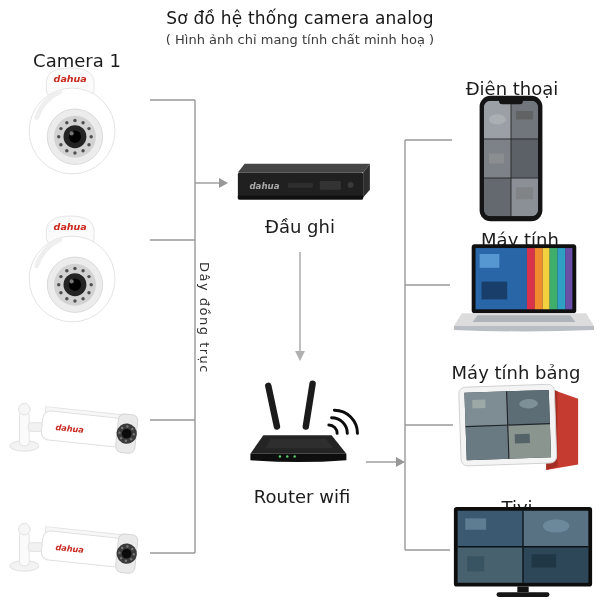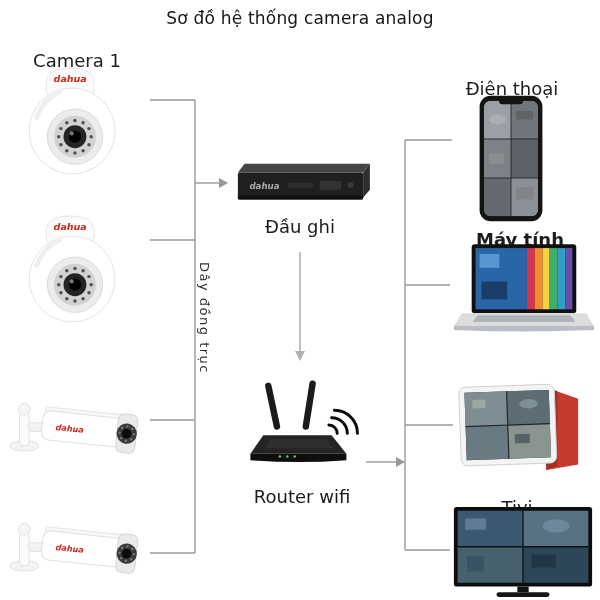--- a/index.html
+++ b/index.html
@@ -16,20 +16,21 @@
   svg.icon { position:absolute; display:block; }
   svg.lines { position:absolute; left:0; top:0; width:600px; height:600px; pointer-events:none; }
   svg text { font-family:inherit; }
 </style>
 </head>
 <body>
 
 <div class="canvas">
 
   <div class="title">Sơ đồ hệ thống camera analog</div>
+  <div class="subtitle">( Hình ảnh chỉ mang tính chất minh hoạ )</div>
 
   <svg class="lines" viewBox="0 0 600 600">
     <g stroke="#989898" stroke-width="1.4" fill="none">
       <path d="M150 100 H195"></path>
       <path d="M150 240 H195"></path>
       <path d="M150 420 H195"></path>
       <path d="M150 553 H195"></path>
       <path d="M195 100 V553"></path>
     </g>
     <g>
@@ -209,40 +210,41 @@
       <rect x="46" y="110" width="20" height="14" fill="#777777" opacity="0.5"></rect>
       <g stroke="#222222" stroke-width="1">
         <line x1="40" y1="8" x2="40" y2="144"></line>
         <line x1="8" y1="53" x2="72" y2="53"></line>
         <line x1="8" y1="99" x2="72" y2="99"></line>
       </g>
     </g>
     <rect x="26" y="5" width="28" height="7" rx="3.5" fill="#141414"></rect>
   </svg>
 
-  <div class="label" style="left:455px; top:229px; width:130px;font-weight:bold;">Máy tính</div>
+  <div class="label" style="left:455px; top:229px; width:130px;">Máy tính</div>
   <svg class="icon" style="left:448px; top:242px;" width="148" height="97" viewBox="0 0 150 98">
     <rect x="24" y="2" width="106" height="70" rx="3" fill="#101010"></rect>
     <rect x="28" y="6" width="98" height="62" fill="#1a2b4a"></rect>
     <rect x="28" y="6" width="52" height="62" fill="#2866a8"></rect>
     <rect x="32" y="12" width="20" height="14" fill="#5ea0d8" opacity="0.85"></rect>
     <rect x="34" y="40" width="26" height="18" fill="#173a63" opacity="0.9"></rect>
     <g>
       <rect x="80" y="6" width="8" height="62" fill="#d8334a"></rect>
       <rect x="88" y="6" width="8" height="62" fill="#f08c2e"></rect>
       <rect x="96" y="6" width="7" height="62" fill="#f3d03e"></rect>
       <rect x="103" y="6" width="8" height="62" fill="#3fae6a"></rect>
       <rect x="111" y="6" width="8" height="62" fill="#2f9fc4"></rect>
       <rect x="119" y="6" width="7" height="62" fill="#6a4fa8"></rect>
     </g>
     <path d="M14 72 L140 72 L148 85 L6 85 Z" fill="#dcdcdc"></path>
     <path d="M30 74 L124 74 L129 81 L25 81 Z" fill="#aeb4ba"></path>
     <path d="M6 85 L148 85 L148 89 Q77 92 6 89 Z" fill="#b9bec4"></path>
   </svg>
 
+  <div class="label" style="left:451px; top:362px; width:130px;">Máy tính bảng</div>
   <svg class="icon" style="left:454px; top:380px;" width="132" height="90" viewBox="0 0 140 96">
     <path d="M98 8 L132 20 L132 90 L98 96 Z" fill="#c63b30"></path>
     <path d="M98 8 L110 12 L110 92 L98 96 Z" fill="#a52e25"></path>
     <g transform="rotate(-2 60 50)">
       <rect x="6" y="6" width="102" height="84" rx="7" fill="#f4f4f4" stroke="#cfcfcf"></rect>
       <g>
         <rect x="12" y="12" width="90" height="72" fill="#30353a"></rect>
         <rect x="12" y="12" width="45" height="36" fill="#7d8d93"></rect>
         <rect x="57" y="12" width="45" height="36" fill="#5d6d76"></rect>
         <rect x="12" y="48" width="45" height="36" fill="#6a7a82"></rect>

